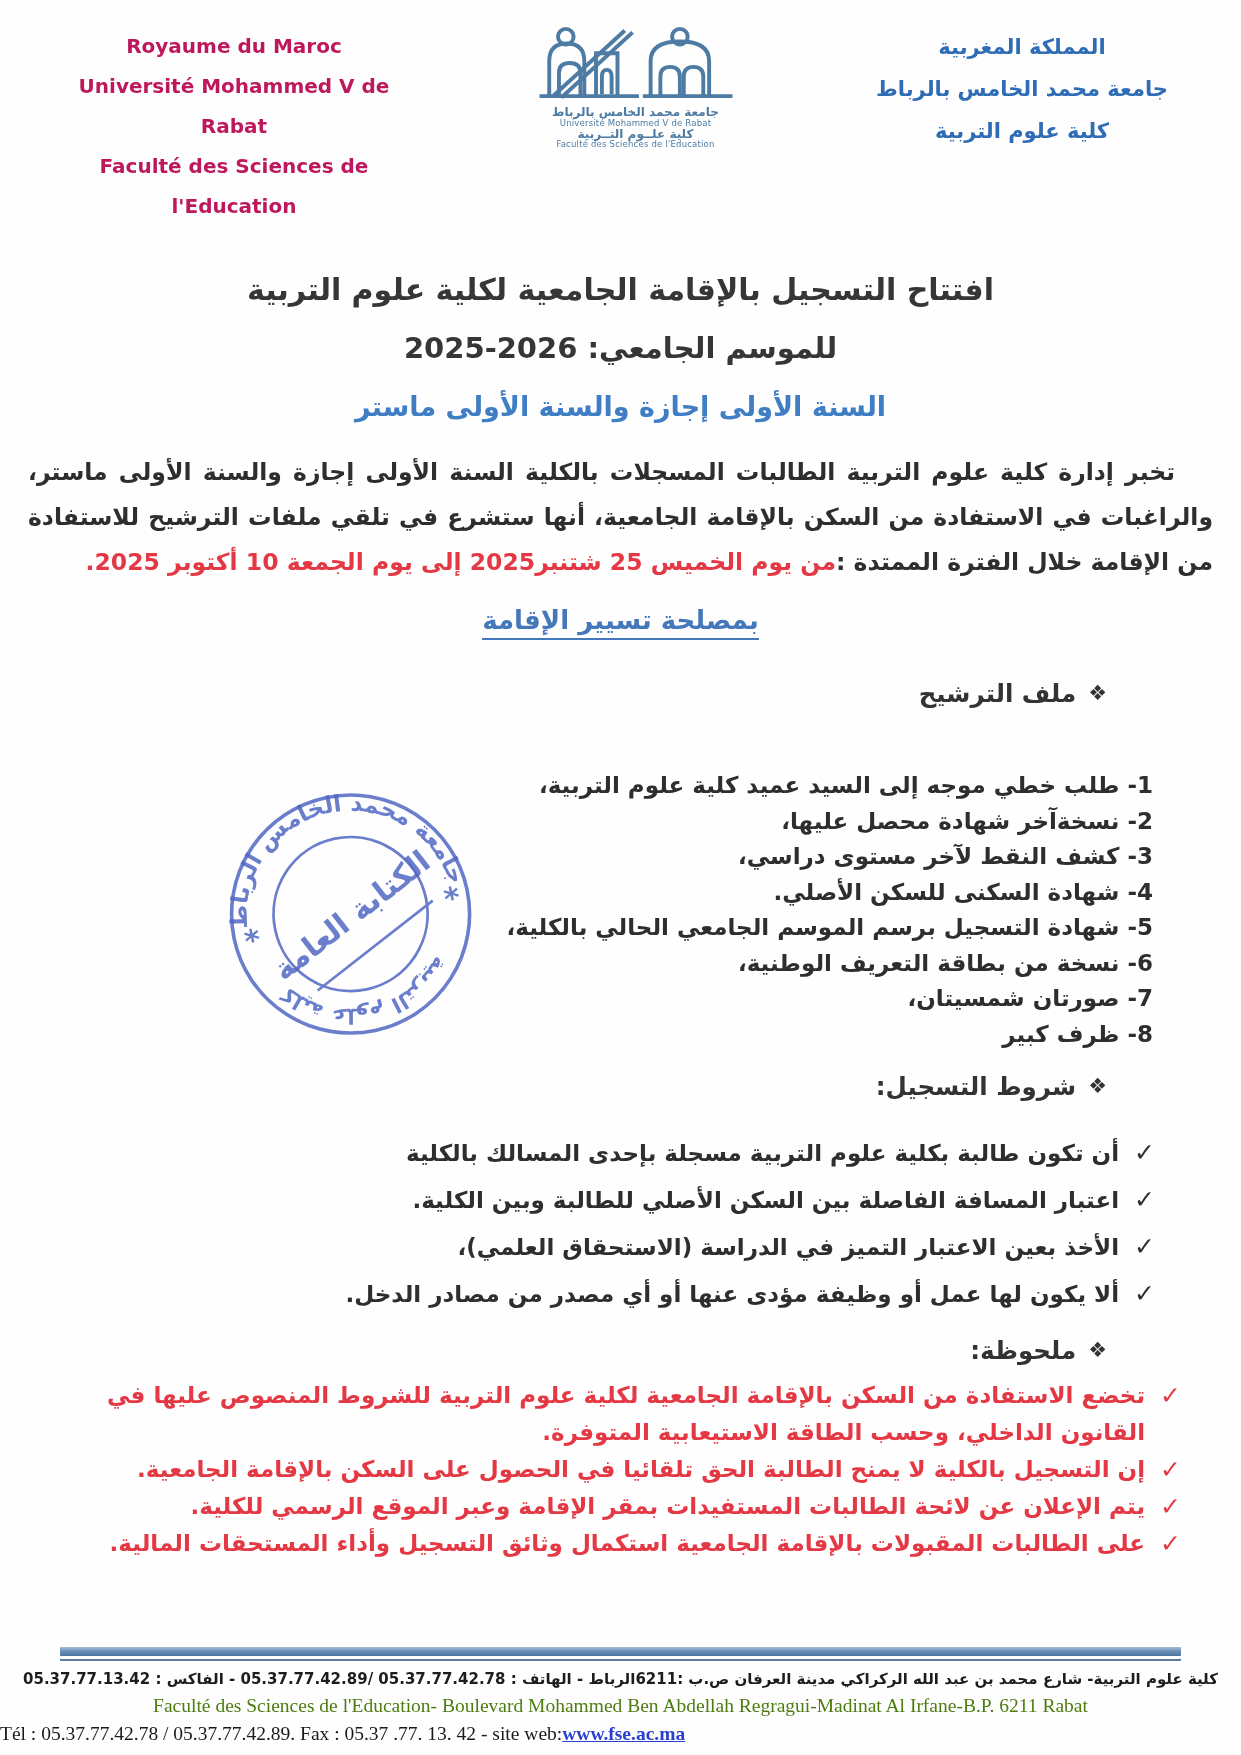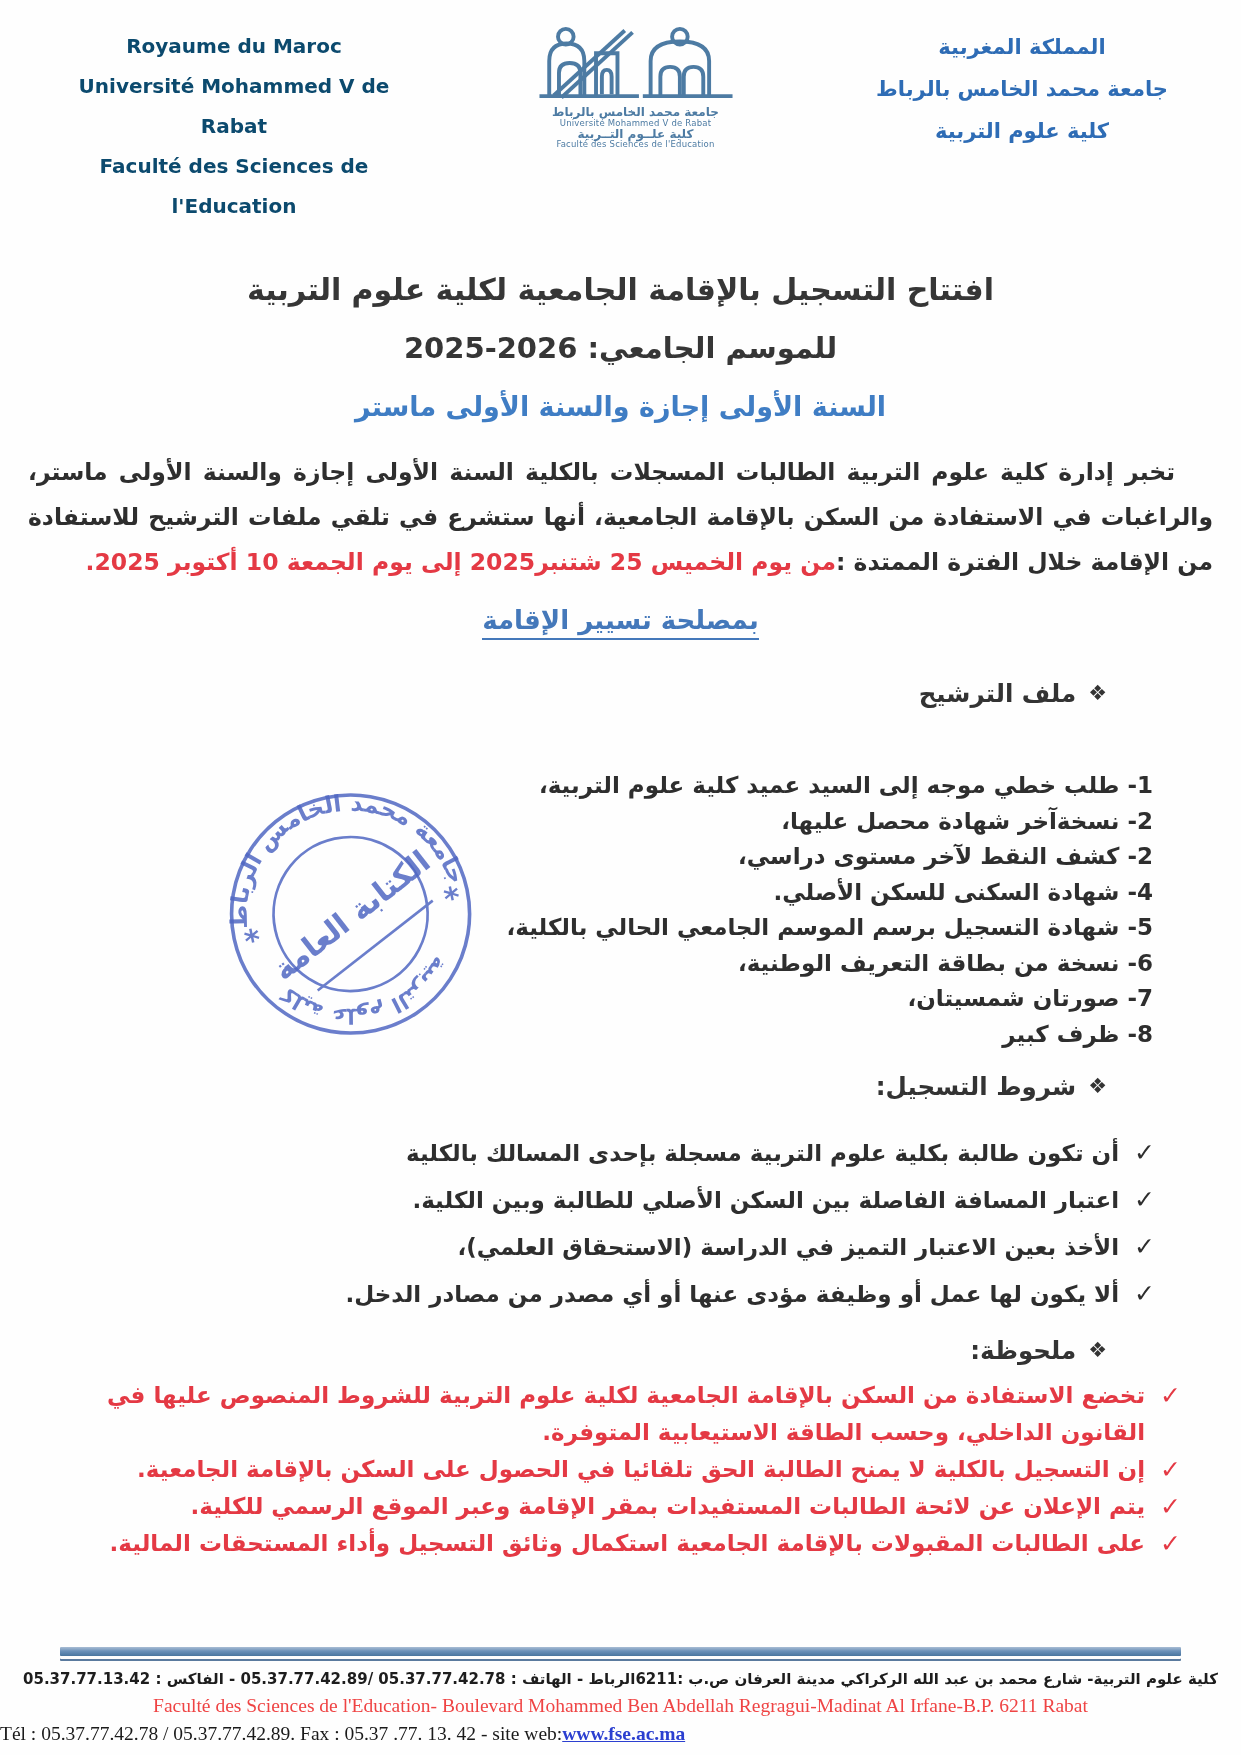--- a/index.html
+++ b/index.html
@@ -1,20 +1,20 @@
 <!DOCTYPE html>
 <html lang="ar"><head>
 <meta charset="utf-8">
 <style>
   html,body{margin:0;padding:0;background:#e8e8e8;}
   .page{position:relative;width:1241px;height:1755px;margin:0 auto;background:#fefefe;
         font-family:"DejaVu Sans",sans-serif;overflow:hidden;}
   
   .hdr{display:flex;justify-content:space-between;align-items:flex-start;padding:26px 64px 0 64px;}
-  .hdr-left{width:340px;text-align:center;color:#0c4a6e;font-weight:bold;font-size:20px;line-height:40px;}
+  .hdr-left{width:340px;text-align:center;color:#be185d;font-weight:bold;font-size:20px;line-height:40px;}
   .hdr-right{width:310px;text-align:center;color:#2e6cb5;font-weight:bold;font-size:21px;line-height:42px;direction:rtl;}
   .hdr-logo{width:240px;text-align:center;color:#4d7ba3;margin-top:-2px;}
   .logo-cap{line-height:1.05;}
   .logo-cap.ar{font-size:12px;font-weight:bold;direction:rtl;}
   .logo-cap.fr{font-size:8.5px;letter-spacing:.2px;}
   
   .t1{margin:46px 40px 0;text-align:center;direction:rtl;font-size:30px;font-weight:bold;color:#363636;}
   .t2{margin:24px 40px 0;text-align:center;direction:rtl;font-size:29px;font-weight:bold;color:#363636;}
   .t3{margin:26px 40px 0;text-align:center;direction:rtl;font-size:27px;font-weight:bold;color:#3f7dc4;}
   
@@ -40,21 +40,21 @@
   .checks.notes li{line-height:37px;margin-bottom:0;}
   
   .stamp{position:absolute;left:218px;top:768px;transform:rotate(-12deg);opacity:.9;pointer-events:none;}
   
   .ftr{position:absolute;left:0;right:0;bottom:10px;}
   .bar{margin:0 60px;height:9px;border-radius:1px;
        background:linear-gradient(180deg,#a9bdd4 0%,#6b91b9 45%,#49759e 100%);
        box-shadow:0 3px 0 #fdfdfd,0 5px 0 #5a7a9e;}
   .f-ar{margin-top:14px;text-align:center;direction:rtl;font-size:15px;font-weight:bold;color:#1d1d1d;}
   .f-fr{margin-top:7px;text-align:center;font-family:"Liberation Serif","DejaVu Serif",serif;
-        font-size:19.5px;color:#ef4444;}
+        font-size:19.5px;color:#4d7c0f;}
   .f-tel{margin-top:6px;text-align:left;font-family:"Liberation Serif","DejaVu Serif",serif;
          font-size:19.5px;color:#1a1a1a;}
   .weblink{color:#2b3fd0;text-decoration:underline;cursor:pointer;font-weight:bold;}
 </style>
 </head>
 <body>
 
 <div class="page">
 
   <div class="hdr">
@@ -103,21 +103,21 @@
   <div class="service-line">
     <span>بمصلحة تسيير الإقامة</span>
   </div>
 
   <div class="section sec-dossier">
     <span class="bullet">❖</span><span>ملف الترشيح</span>
   </div>
   <ul class="dossier">
     <li>1- طلب خطي موجه إلى السيد عميد كلية علوم التربية،</li>
     <li>2- نسخةآخر شهادة محصل عليها،</li>
-    <li>2- كشف النقط لآخر مستوى دراسي،</li>
+    <li>3- كشف النقط لآخر مستوى دراسي،</li>
     <li>4- شهادة السكنى للسكن الأصلي.</li>
     <li>5- شهادة التسجيل برسم الموسم الجامعي الحالي بالكلية،</li>
     <li>6- نسخة من بطاقة التعريف الوطنية،</li>
     <li>7- صورتان شمسيتان،</li>
     <li>8- ظرف كبير</li>
   </ul>
 
   <div class="section sec-cond">
     <span class="bullet">❖</span><span>شروط التسجيل:</span>
   </div>

